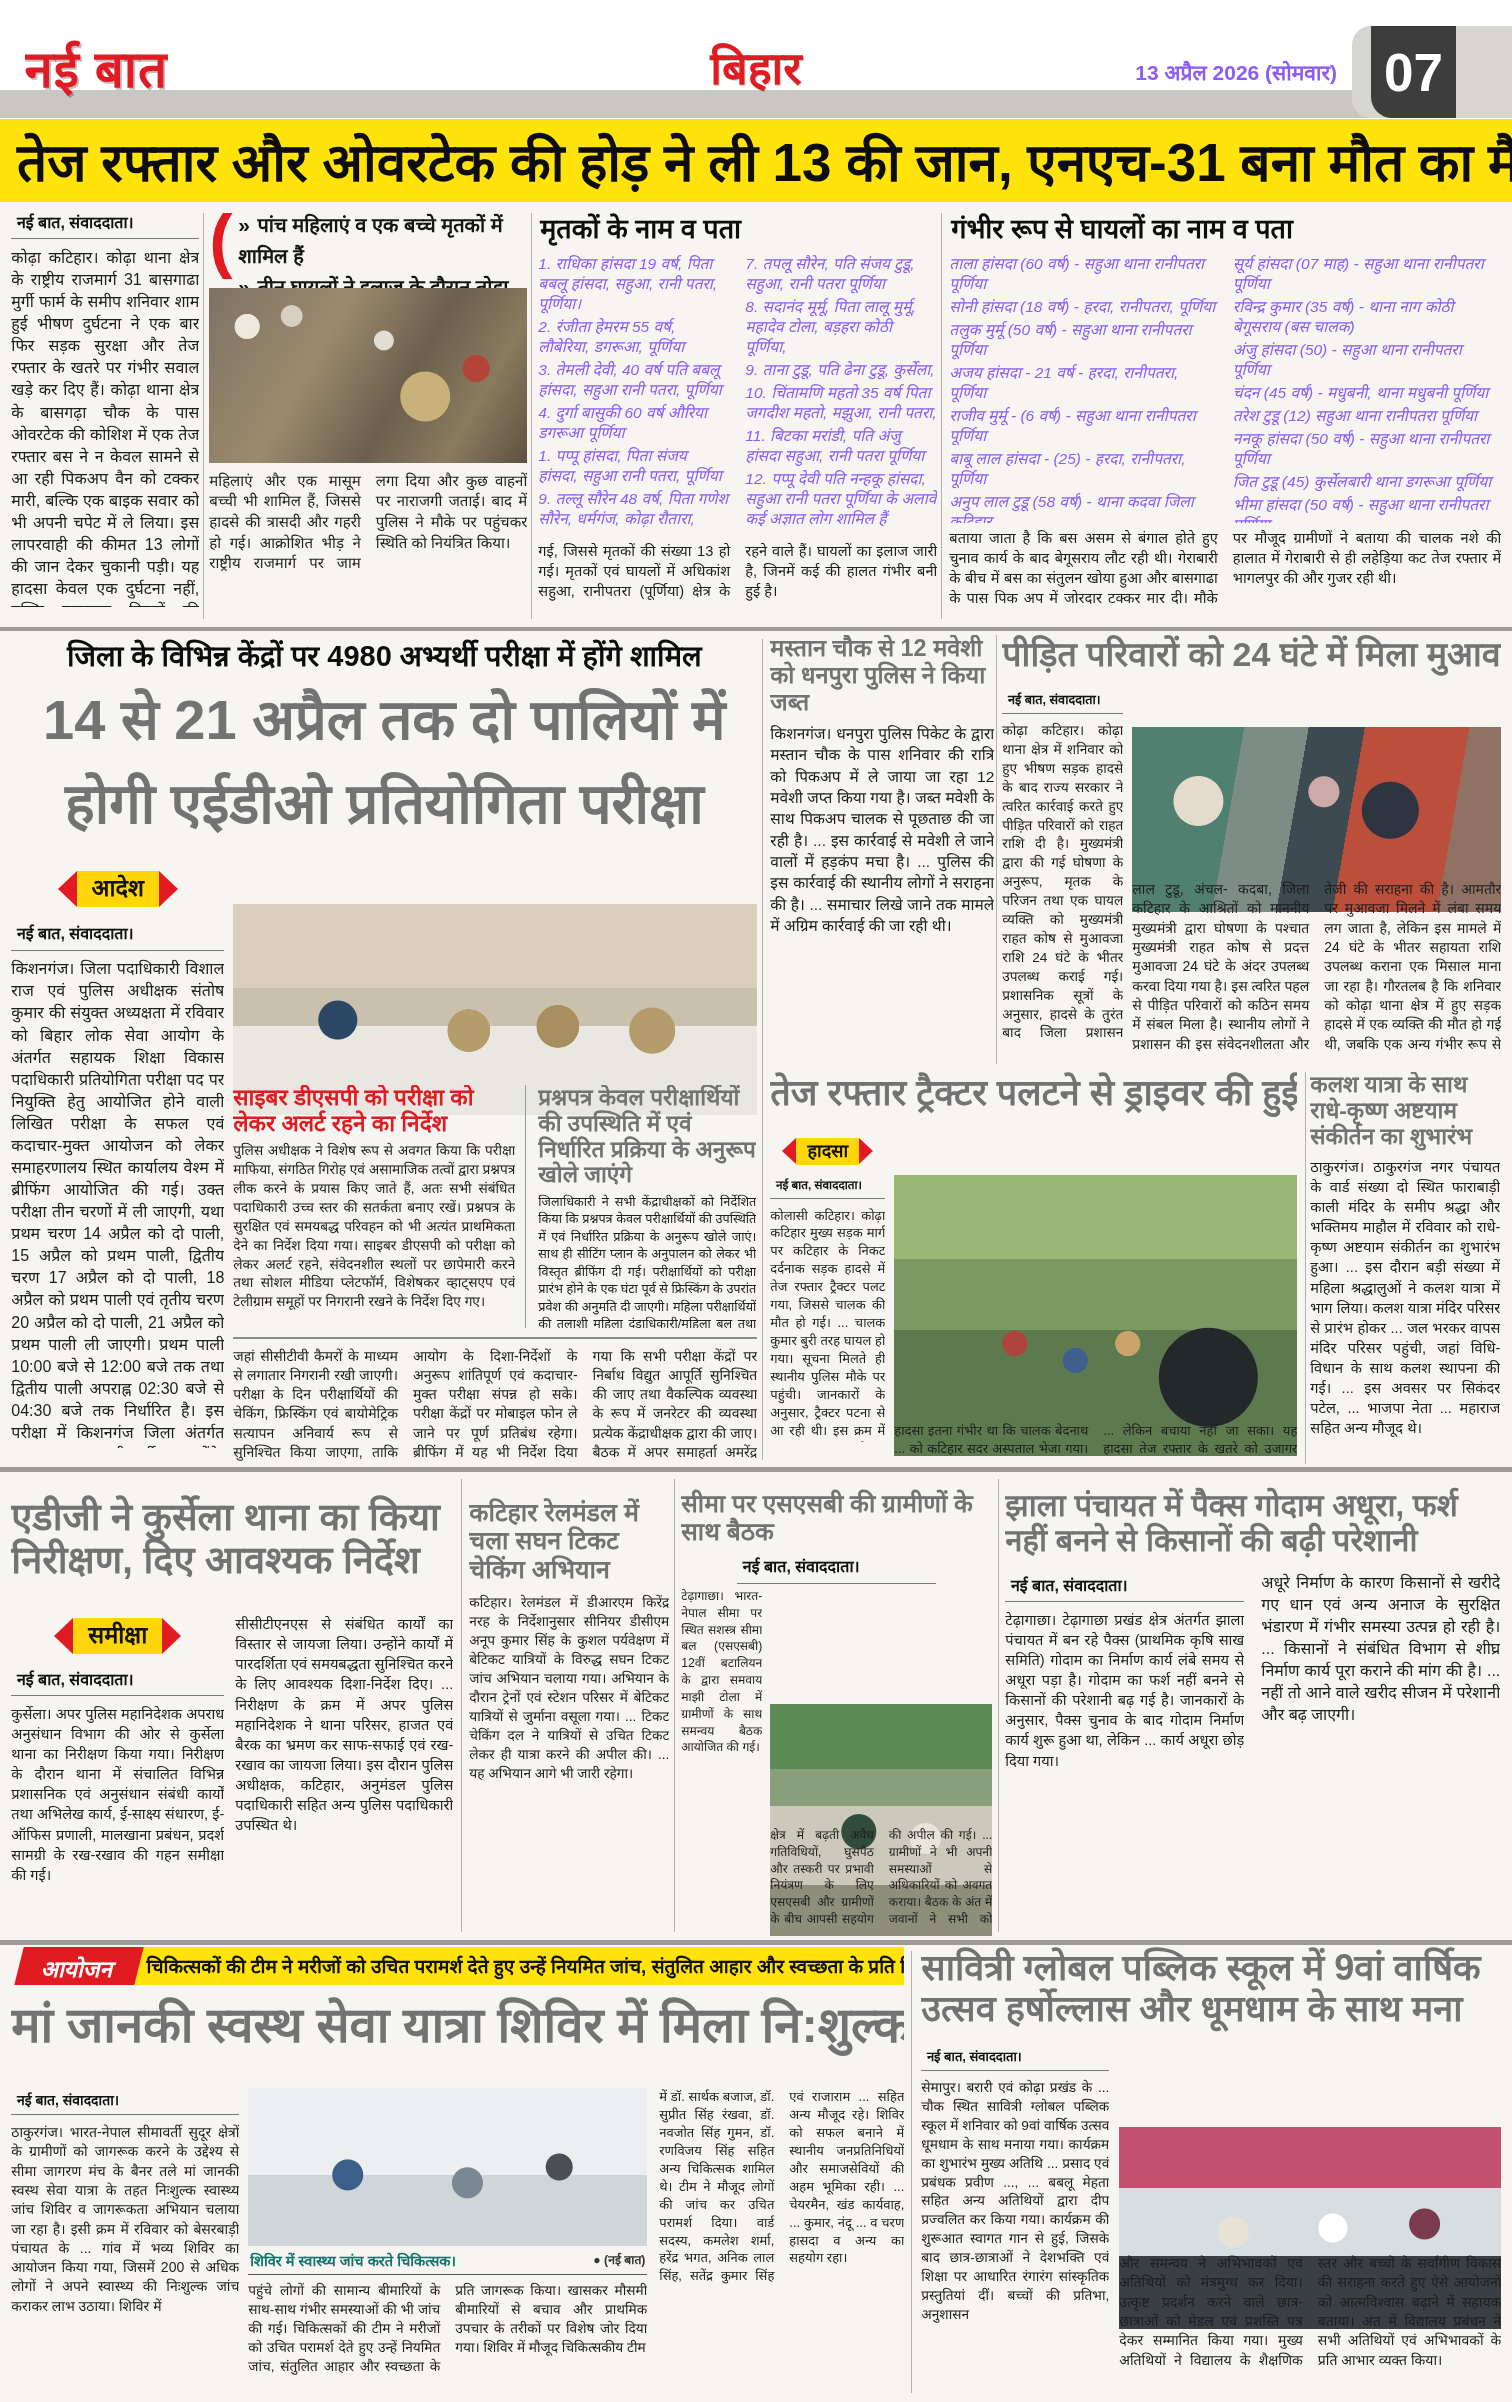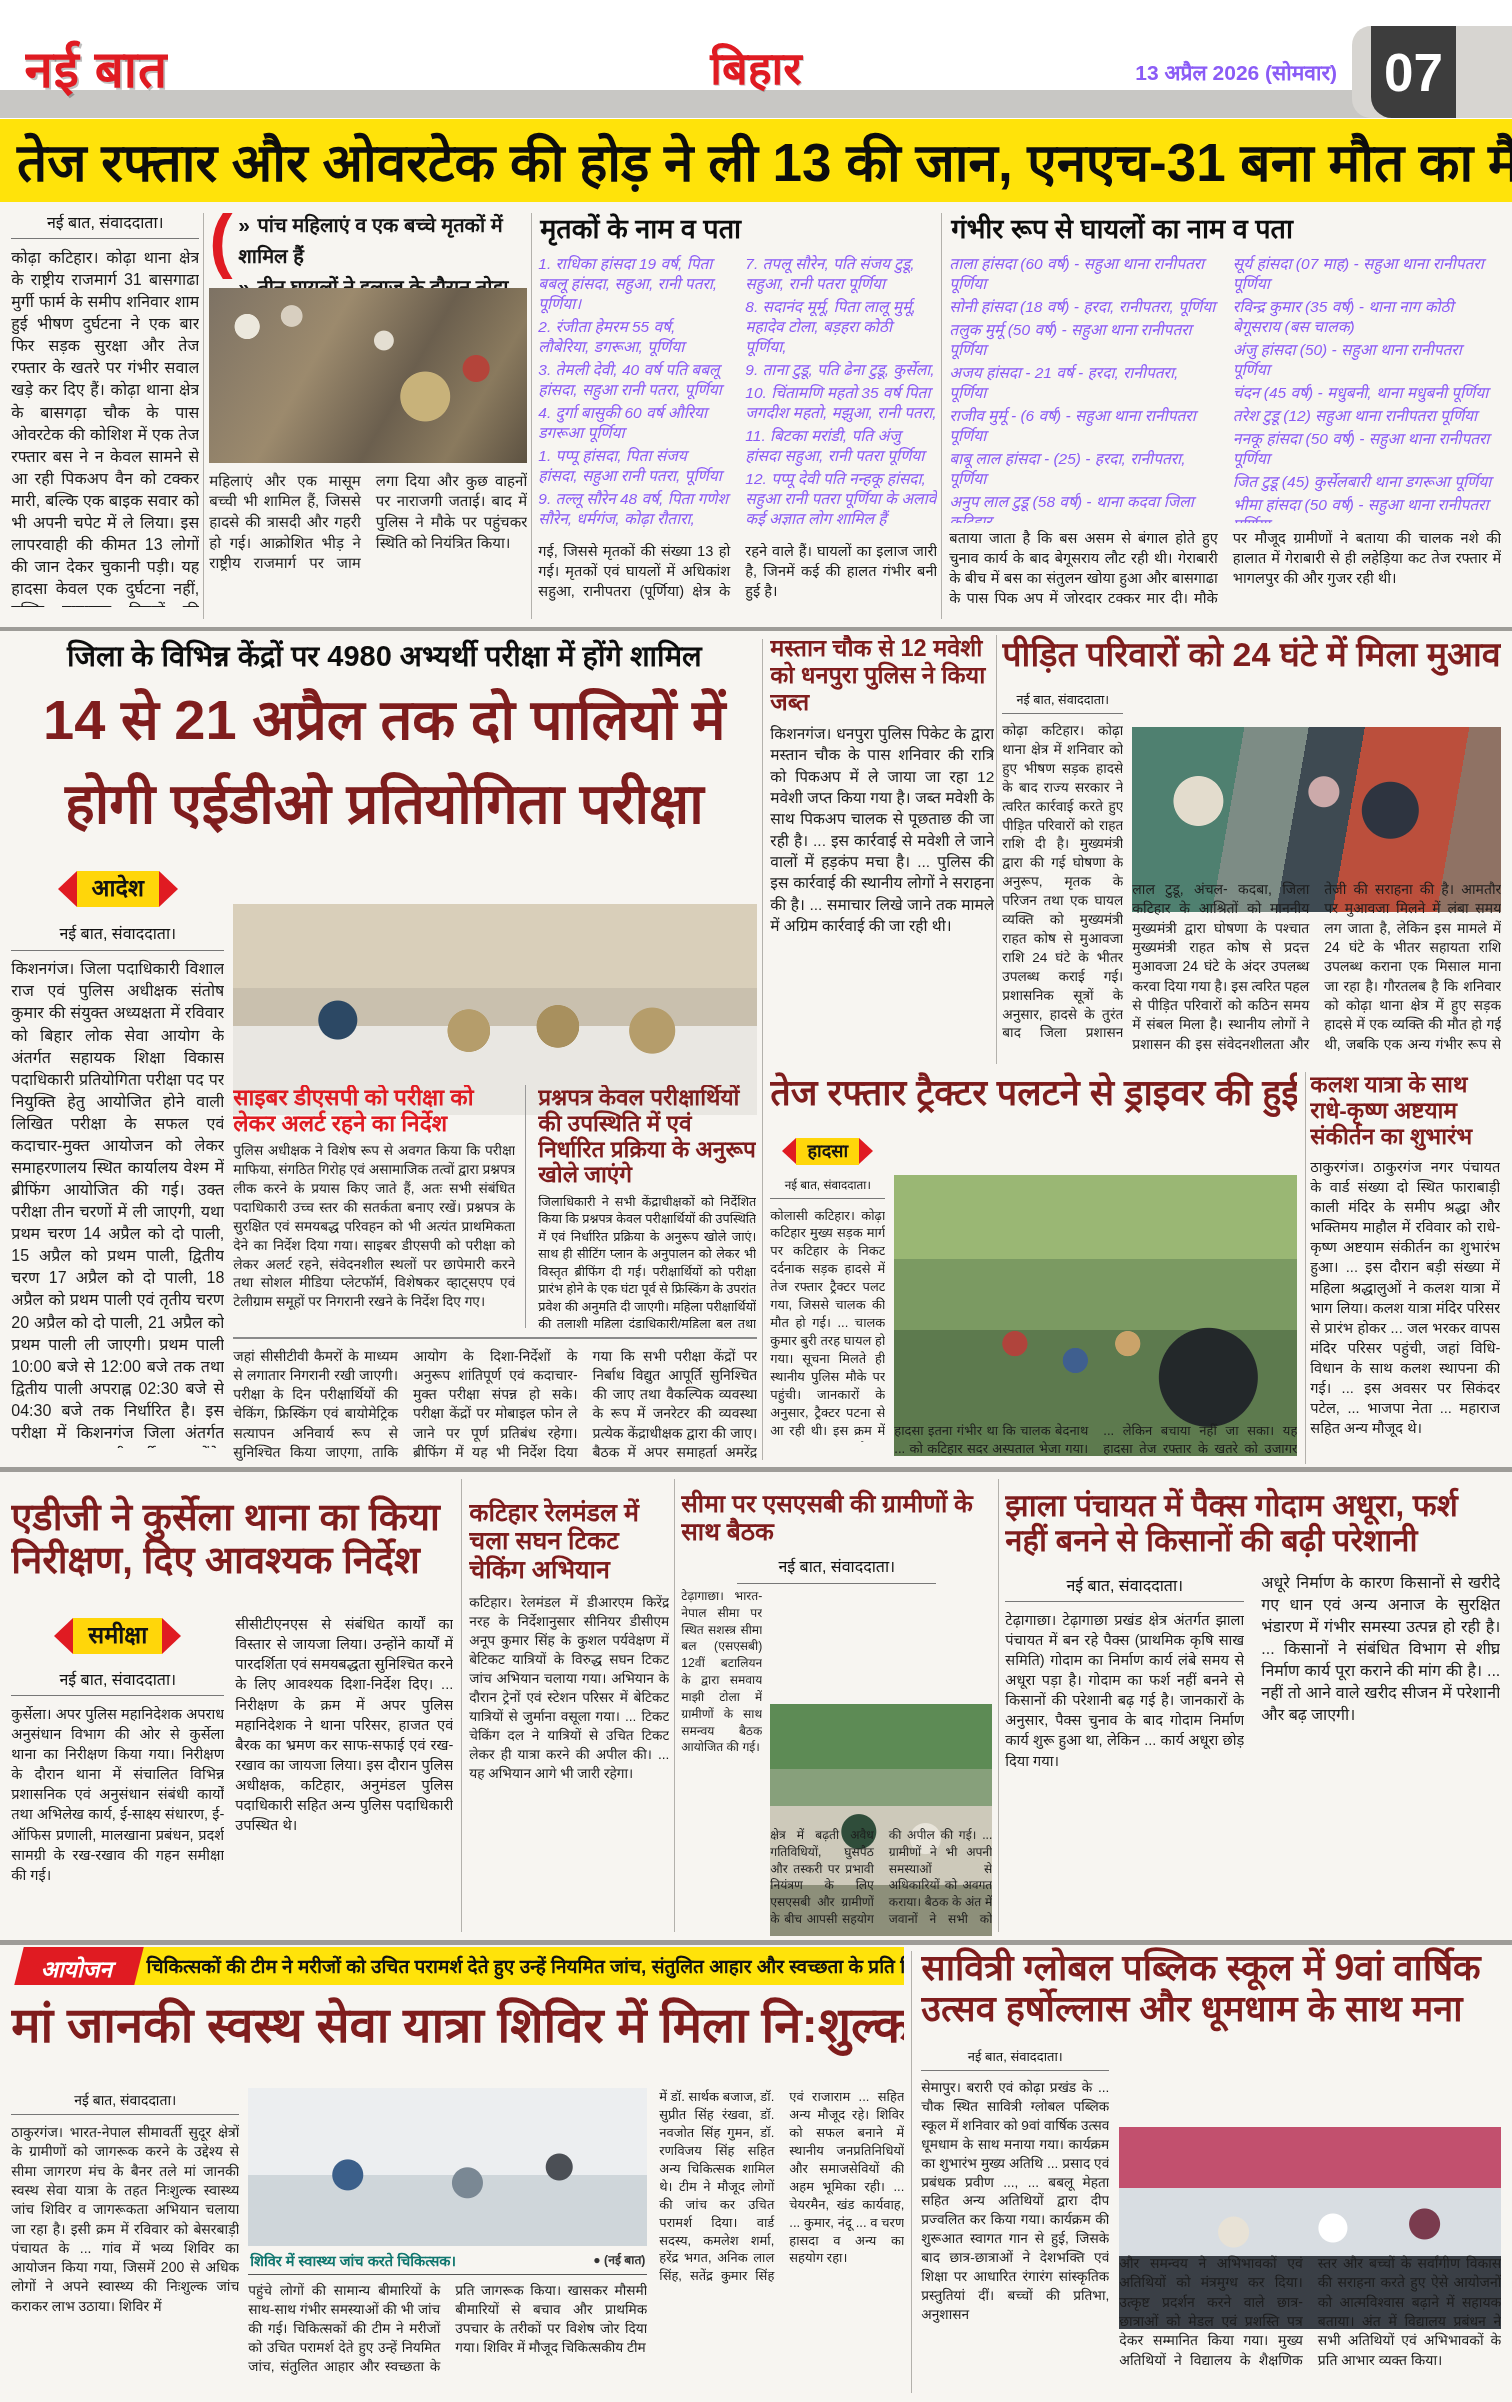--- a/index.html
+++ b/index.html
@@ -16,24 +16,24 @@
   .edition-date{font-size:21px;font-weight:bold;color:#8b5cf6;}
   .graypill{background:#d7d5d1;border-radius:19px 0 0 19px;}
   .pagebox{background:var(--pagebox-dark);color:#fff;font-size:53px;font-weight:bold;
            display:flex;align-items:center;justify-content:center;border-radius:0 0 0 21px;}
 
   
   .banner{background:var(--band-yellow);display:flex;align-items:center;}
   .banner h1{margin:0;padding:0 17px;font-size:53px;font-weight:bold;color:#0d0d0d;white-space:nowrap;}
 
   
-  .byl{font-size:16px;font-weight:normal;text-align:center;color:#111;padding:1.9px 5.6px 5.6px;
+  .byl{font-size:16px;font-weight:bold;color:#111;padding:1.9px 5.6px 5.6px;
        border-bottom:1.9px solid #777;margin-bottom:7.5px;}
   .bt{font-size:16px;line-height:1.38;text-align:justify;color:#1d1d1d;overflow:hidden;}
-  .h{font-weight:bold;color:#7f1d1d;line-height:1.14;margin:0;}
+  .h{font-weight:bold;color:#737373;line-height:1.14;margin:0;}
   .two{column-count:2;column-gap:15px;}
   .three{column-count:3;column-gap:15px;}
   .list-head{font-size:27px;font-weight:bold;color:#0d0d0d;margin:0 0 7.5px 1.9px;}
   .name-list .li{font-size:15.5px;line-height:1.3;margin-bottom:2.8px;color:#8b5cf6;text-align:left;font-style:italic;}
 
   
   .tag{position:relative;display:inline-block;background:var(--tag-yellow);font-weight:bold;
        color:#131313;padding:6.6px 15px;font-size:23.5px;line-height:1;}
   .tag::before{content:"";position:absolute;left:-19px;top:0;border-top:18.4px solid transparent;
        border-bottom:18.4px solid transparent;border-right:19px solid var(--accent-red);}

